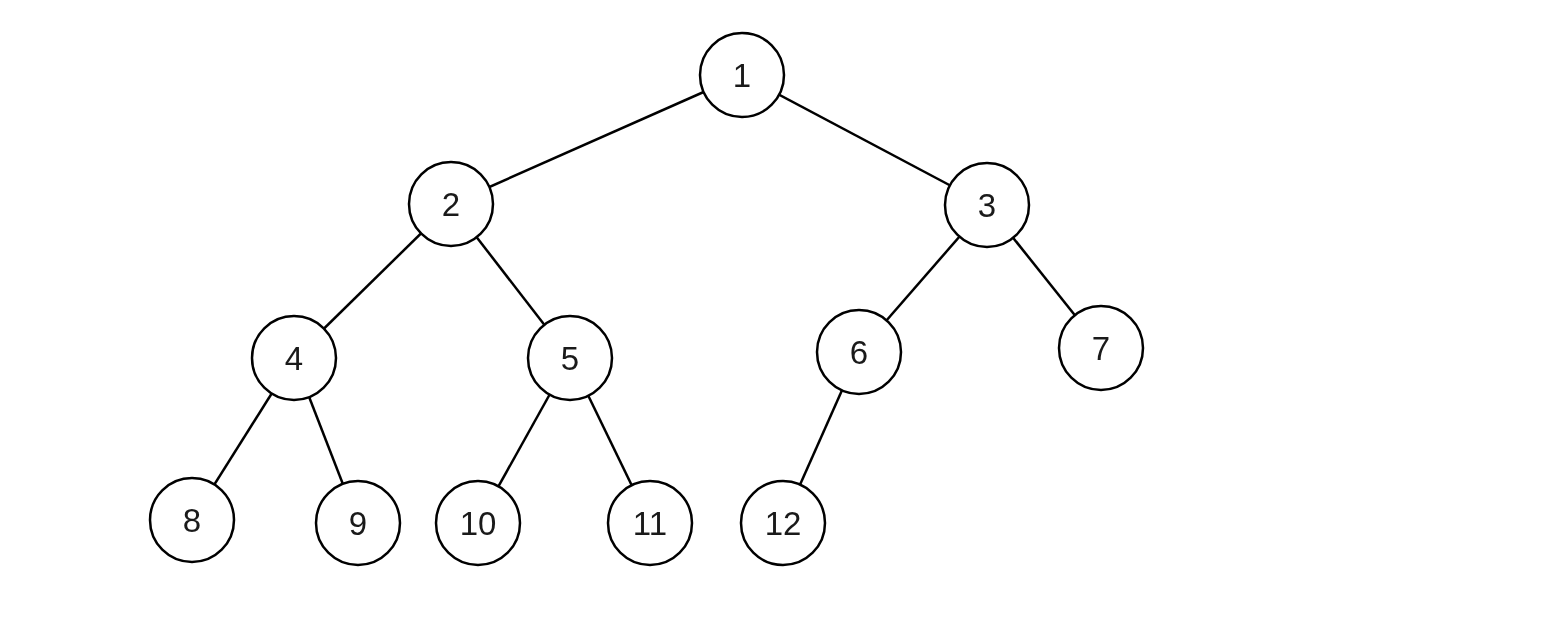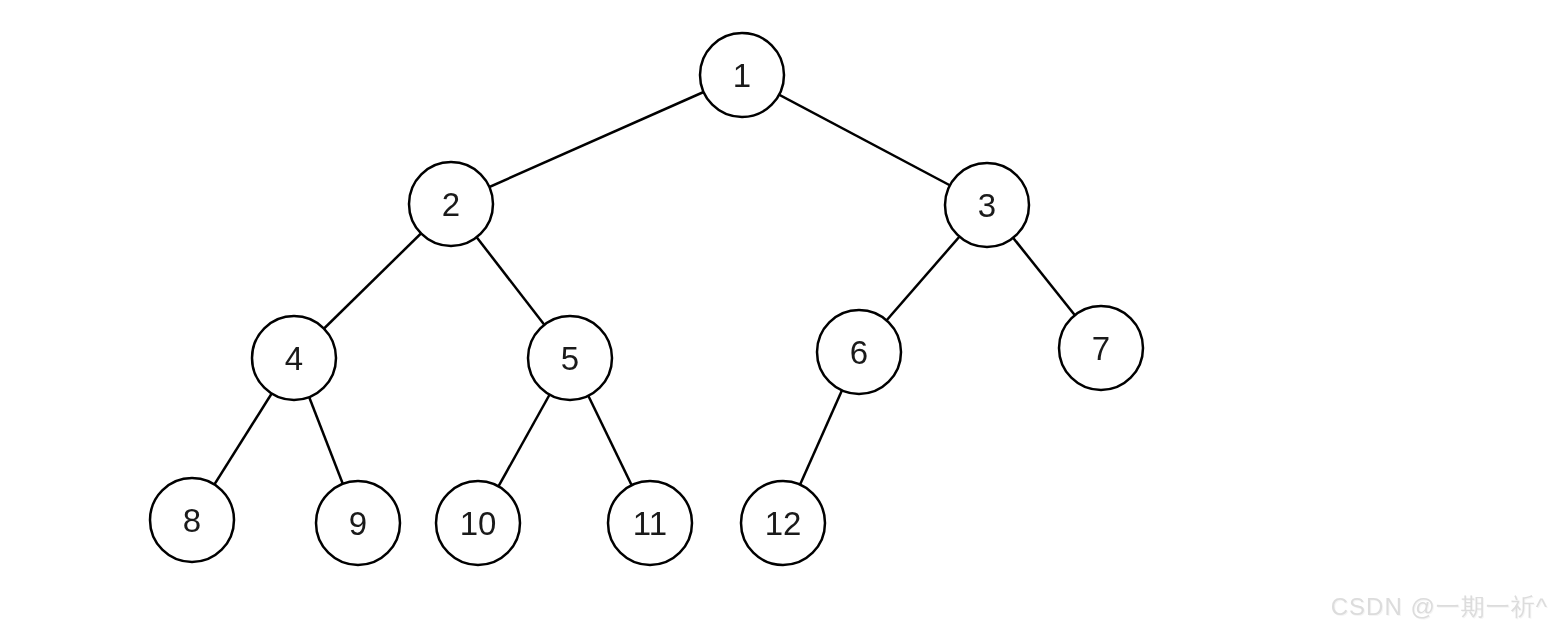--- a/index.html
+++ b/index.html
@@ -96,14 +96,13 @@
       </g>
       <g>
         <circle cx="650" cy="523" r="42" fill="#ffffff" stroke="#000000" stroke-width="2.5"></circle>
         <text x="650" y="523" dy="0.35em" text-anchor="middle" fill="#1a1a1a" font-size="33" class="node-label">11</text>
       </g>
       <g>
         <circle cx="783" cy="523" r="42" fill="#ffffff" stroke="#000000" stroke-width="2.5"></circle>
         <text x="783" y="523" dy="0.35em" text-anchor="middle" fill="#1a1a1a" font-size="33" class="node-label">12</text>
       </g>
     </svg>
-  <div class="watermark" style="color: rgb(220, 220, 220);">CSDN @一期一祈^</div>
 </div>
 
 </body></html>

